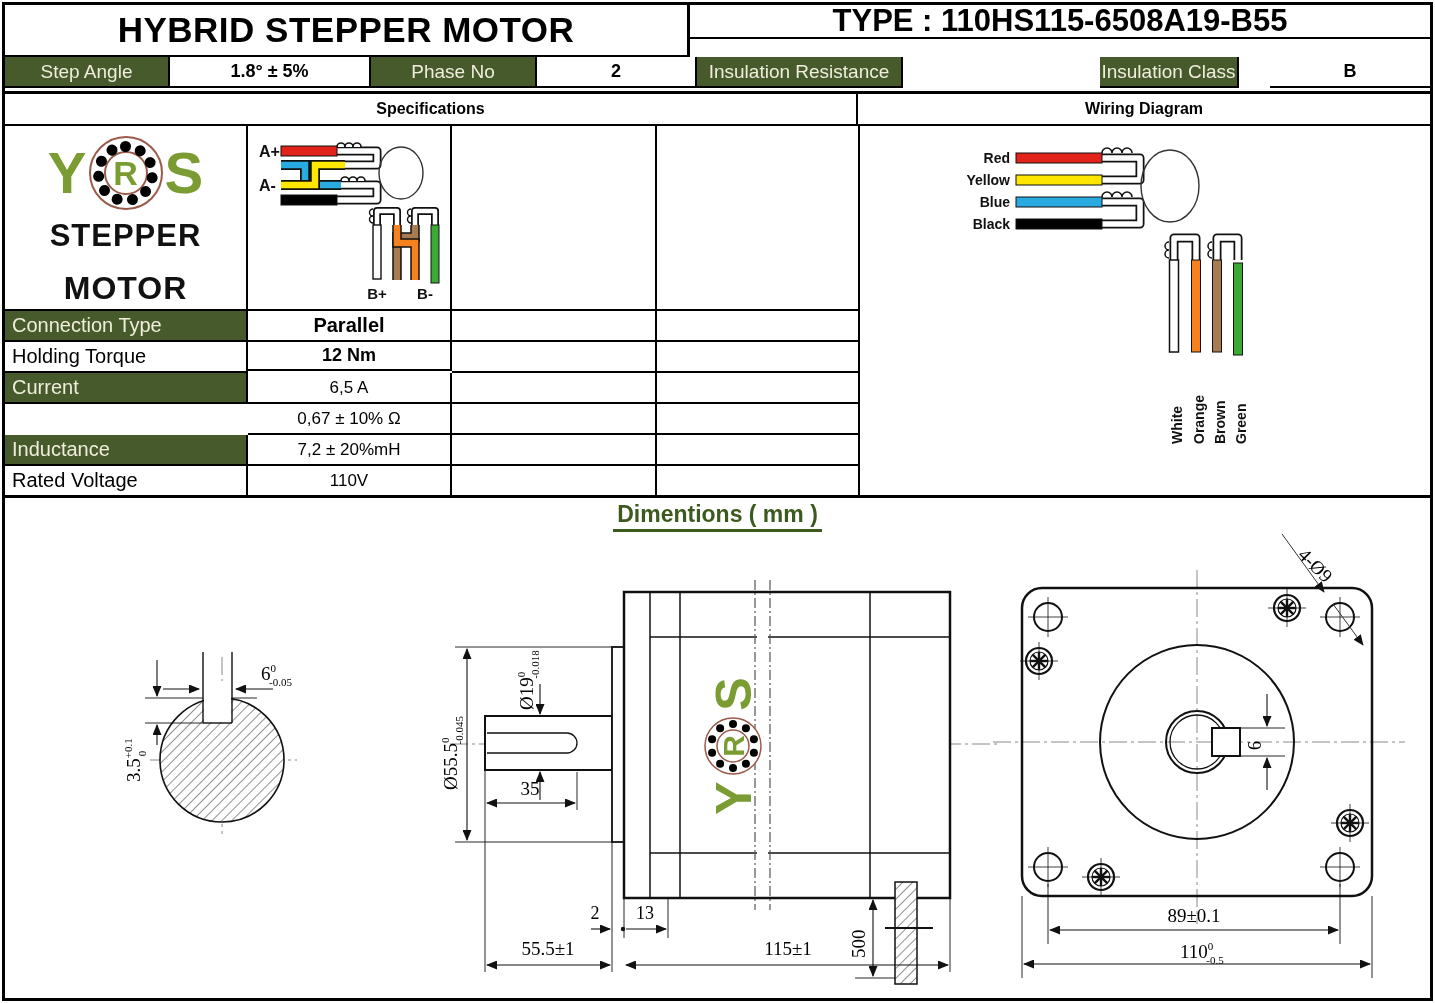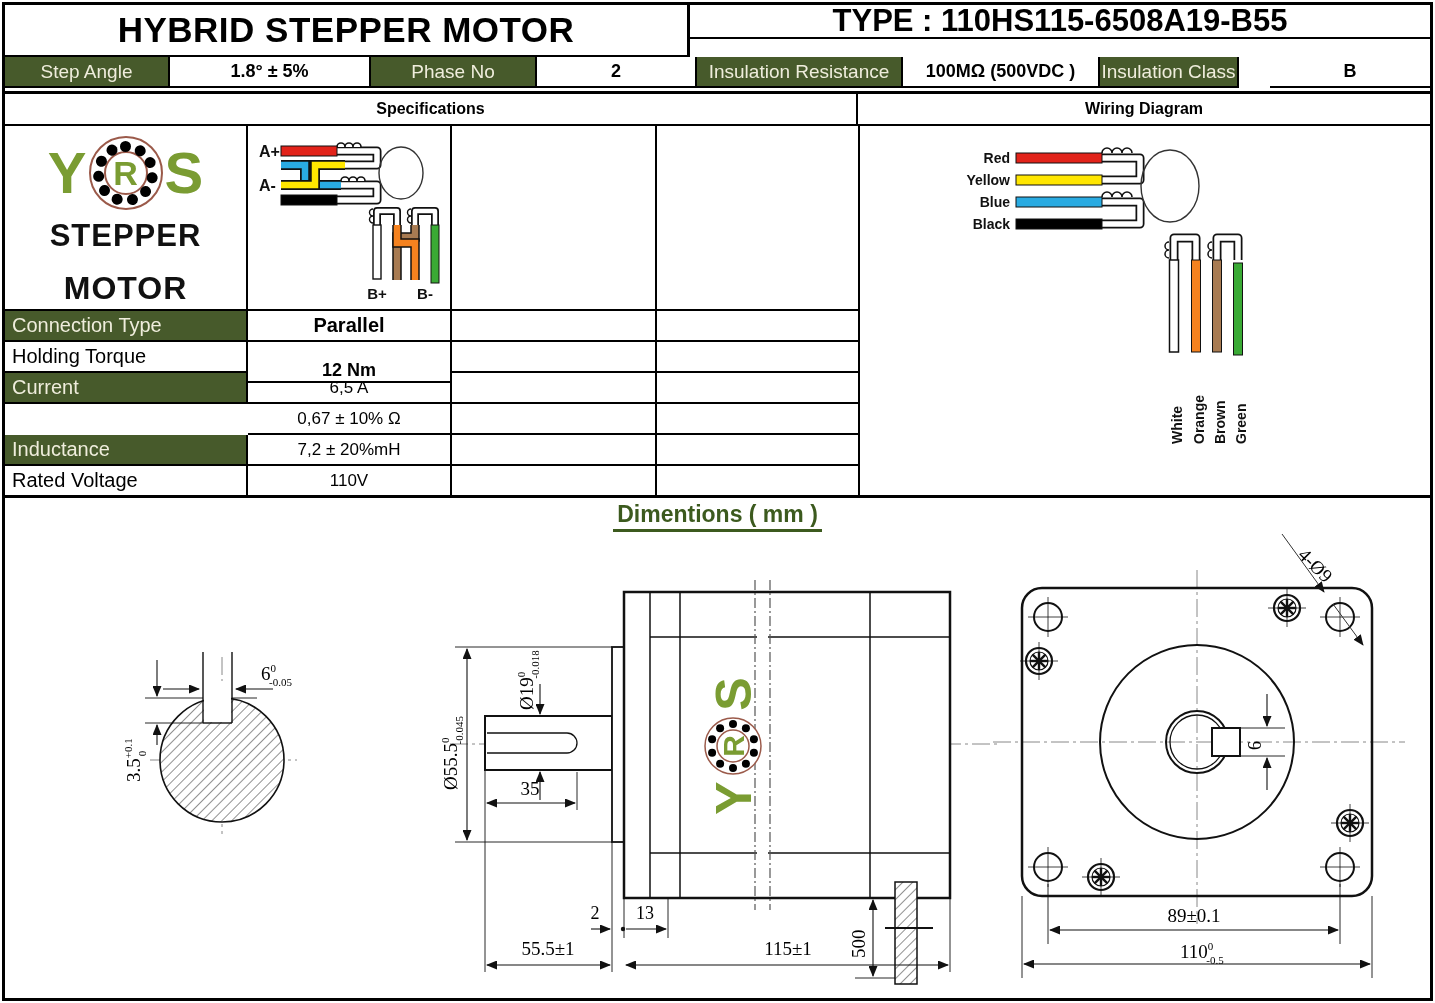--- a/index.html
+++ b/index.html
@@ -65,23 +65,20 @@
     </div>
   <div class="cell green br2 bb2 plabel" style="left:371px;top:57px;width:166px;height:31px;">
       <span>Phase No</span>
     </div>
   <div class="cell br2 bb2 pval" style="left:537px;top:57px;width:160px;height:31px;">
       <span>2</span>
     </div>
   <div class="cell green br2 bb2 plabel" style="left:697px;top:57px;width:206px;height:31px;">
       <span>Insulation Resistance</span>
     </div>
-  <div class="cell br2 bb2 pval" style="left:903px;top:57px;width:197px;height:31px;">
-      <span>100MΩ  (500VDC )</span>
-    </div>
   <div class="cell green br2 bb2 plabel" style="left:1100px;top:57px;width:139px;height:31px;">
       <span>Insulation Class</span>
     </div>
   <div class="cell bb2 pval" style="left:1270px;top:57px;width:160px;height:31px;">
       <span>B</span>
     </div>
 
   <div style="position:absolute;left:5px;top:90px;width:1425px;height:4px;border-bottom:3px solid #000;box-sizing:border-box;"></div>
 
   <div class="cell br2 bb2 sechead" style="left:5px;top:94px;width:853px;height:32px;">
@@ -161,21 +158,21 @@
     </div>
   <div class="cell br2 bb2 specval b fs20" style="left:248px;top:311px;width:204px;height:31px;">
       <span>Parallel</span>
     </div>
   <div class="cell br2 bb2" style="left:452px;top:311px;width:205px;height:31px;"></div>
   <div class="cell bb2" style="left:657px;top:311px;width:201px;height:31px;"></div>
 
   <div class="cell br2 bb2 speclabel" style="left:5px;top:342px;width:243px;height:31px;">
       <span>Holding Torque</span>
     </div>
-  <div class="cell br2 bb2 specval b fs18" style="left:248px;top:342px;width:204px;height:41px;align-items:flex-end;">
+  <div class="cell br2 bb2 specval b fs18" style="left:248px;top:342px;width:204px;height:29px;">
       <span>12 Nm</span>
     </div>
   <div class="cell br2 bb2" style="left:452px;top:342px;width:205px;height:31px;"></div>
   <div class="cell bb2" style="left:657px;top:342px;width:201px;height:31px;"></div>
 
   <div class="cell green br2 bb2 speclabel" style="left:5px;top:373px;width:243px;height:31px;">
       <span>Current</span>
     </div>
   <div class="cell br2 bb2 specval" style="left:248px;top:373px;width:204px;height:31px;">
       <span>6,5 A</span>

